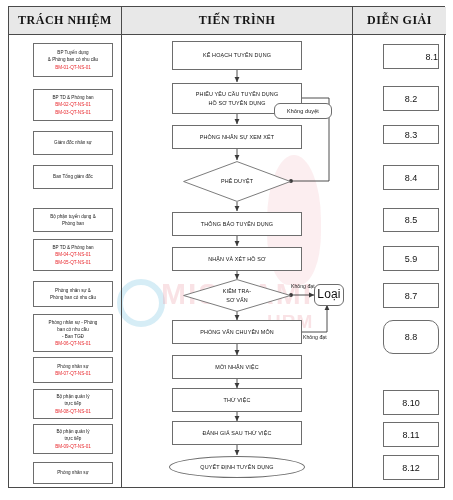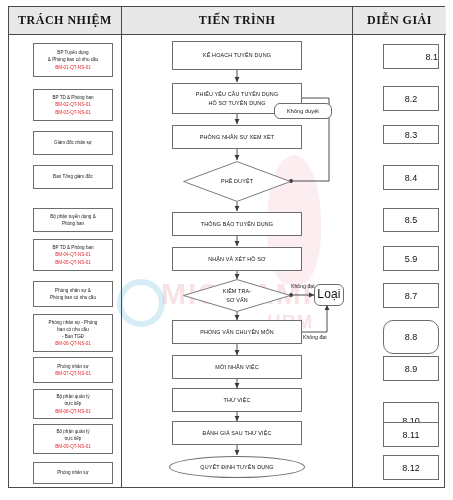--- a/index.html
+++ b/index.html
@@ -419,24 +419,21 @@
   </div>
   <div class="exp-box" style="top:239px; height:25px;">
     <span>5.9</span>
   </div>
   <div class="exp-box" style="top:276px; height:25px;">
     <span>8.7</span>
   </div>
   <div class="exp-box" style="top:313px; height:34px;border-radius:10px;">
     <span>8.8</span>
   </div>
-  <div class="exp-box" style="top:349px; height:25px;">
-    <span>8.9</span>
-  </div>
-  <div class="exp-box" style="top:395px; height:25px;align-items:flex-end;">
+  <div class="exp-box" style="top:383px; height:25px;">
     <span>8.10</span>
   </div>
   <div class="exp-box" style="top:415px; height:25px;align-items:center;">
     <span>8.11</span>
   </div>
   <div class="exp-box" style="top:448px; height:25px;">
     <span>8.12</span>
   </div>
 
 </div>

